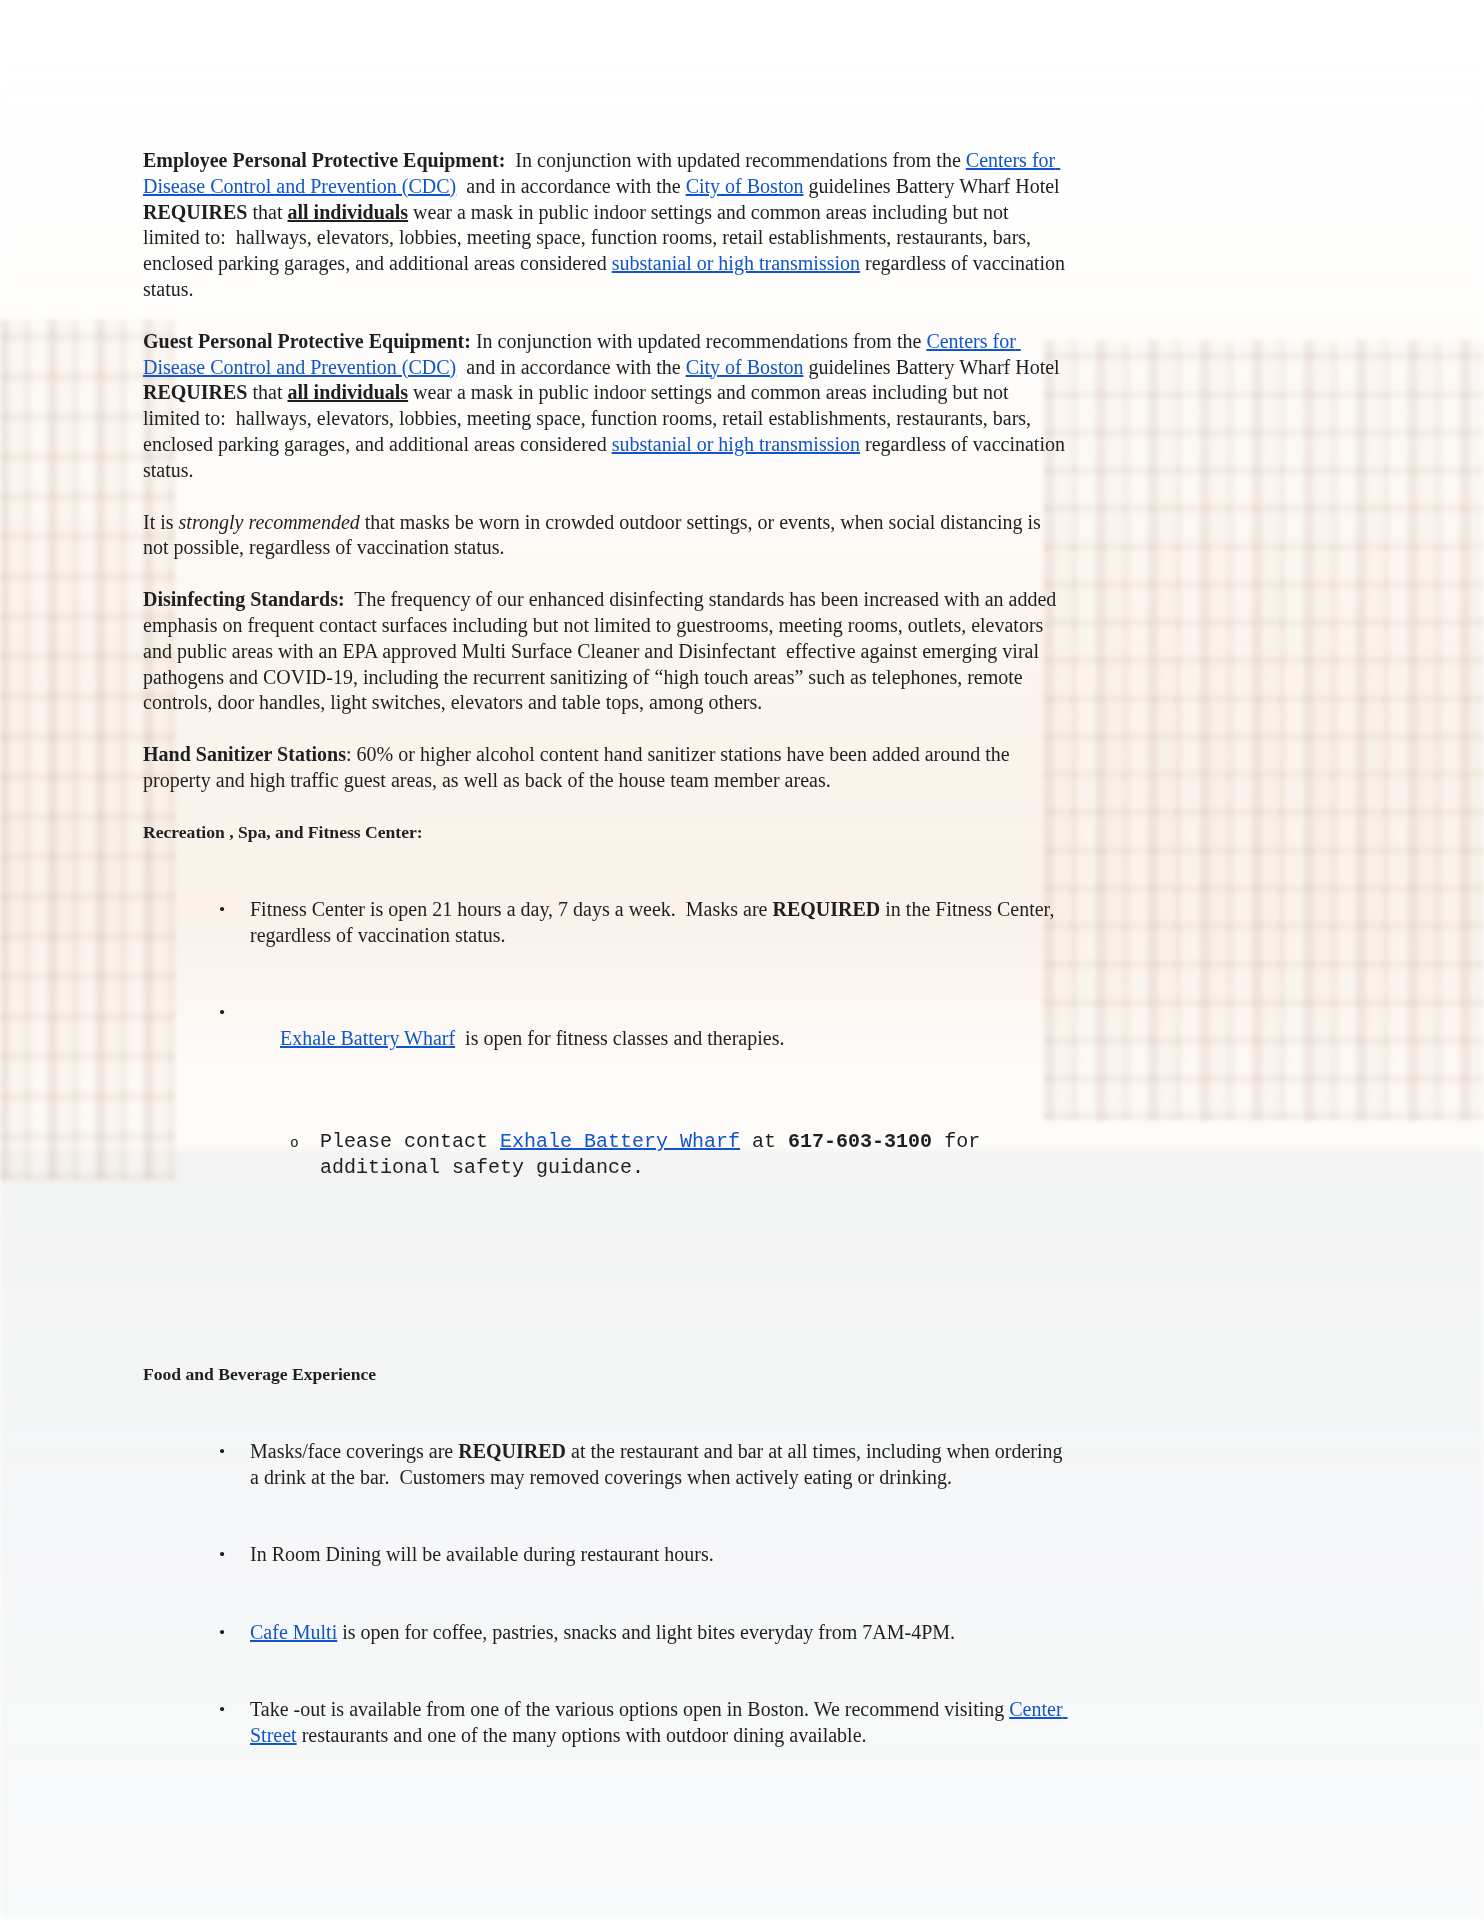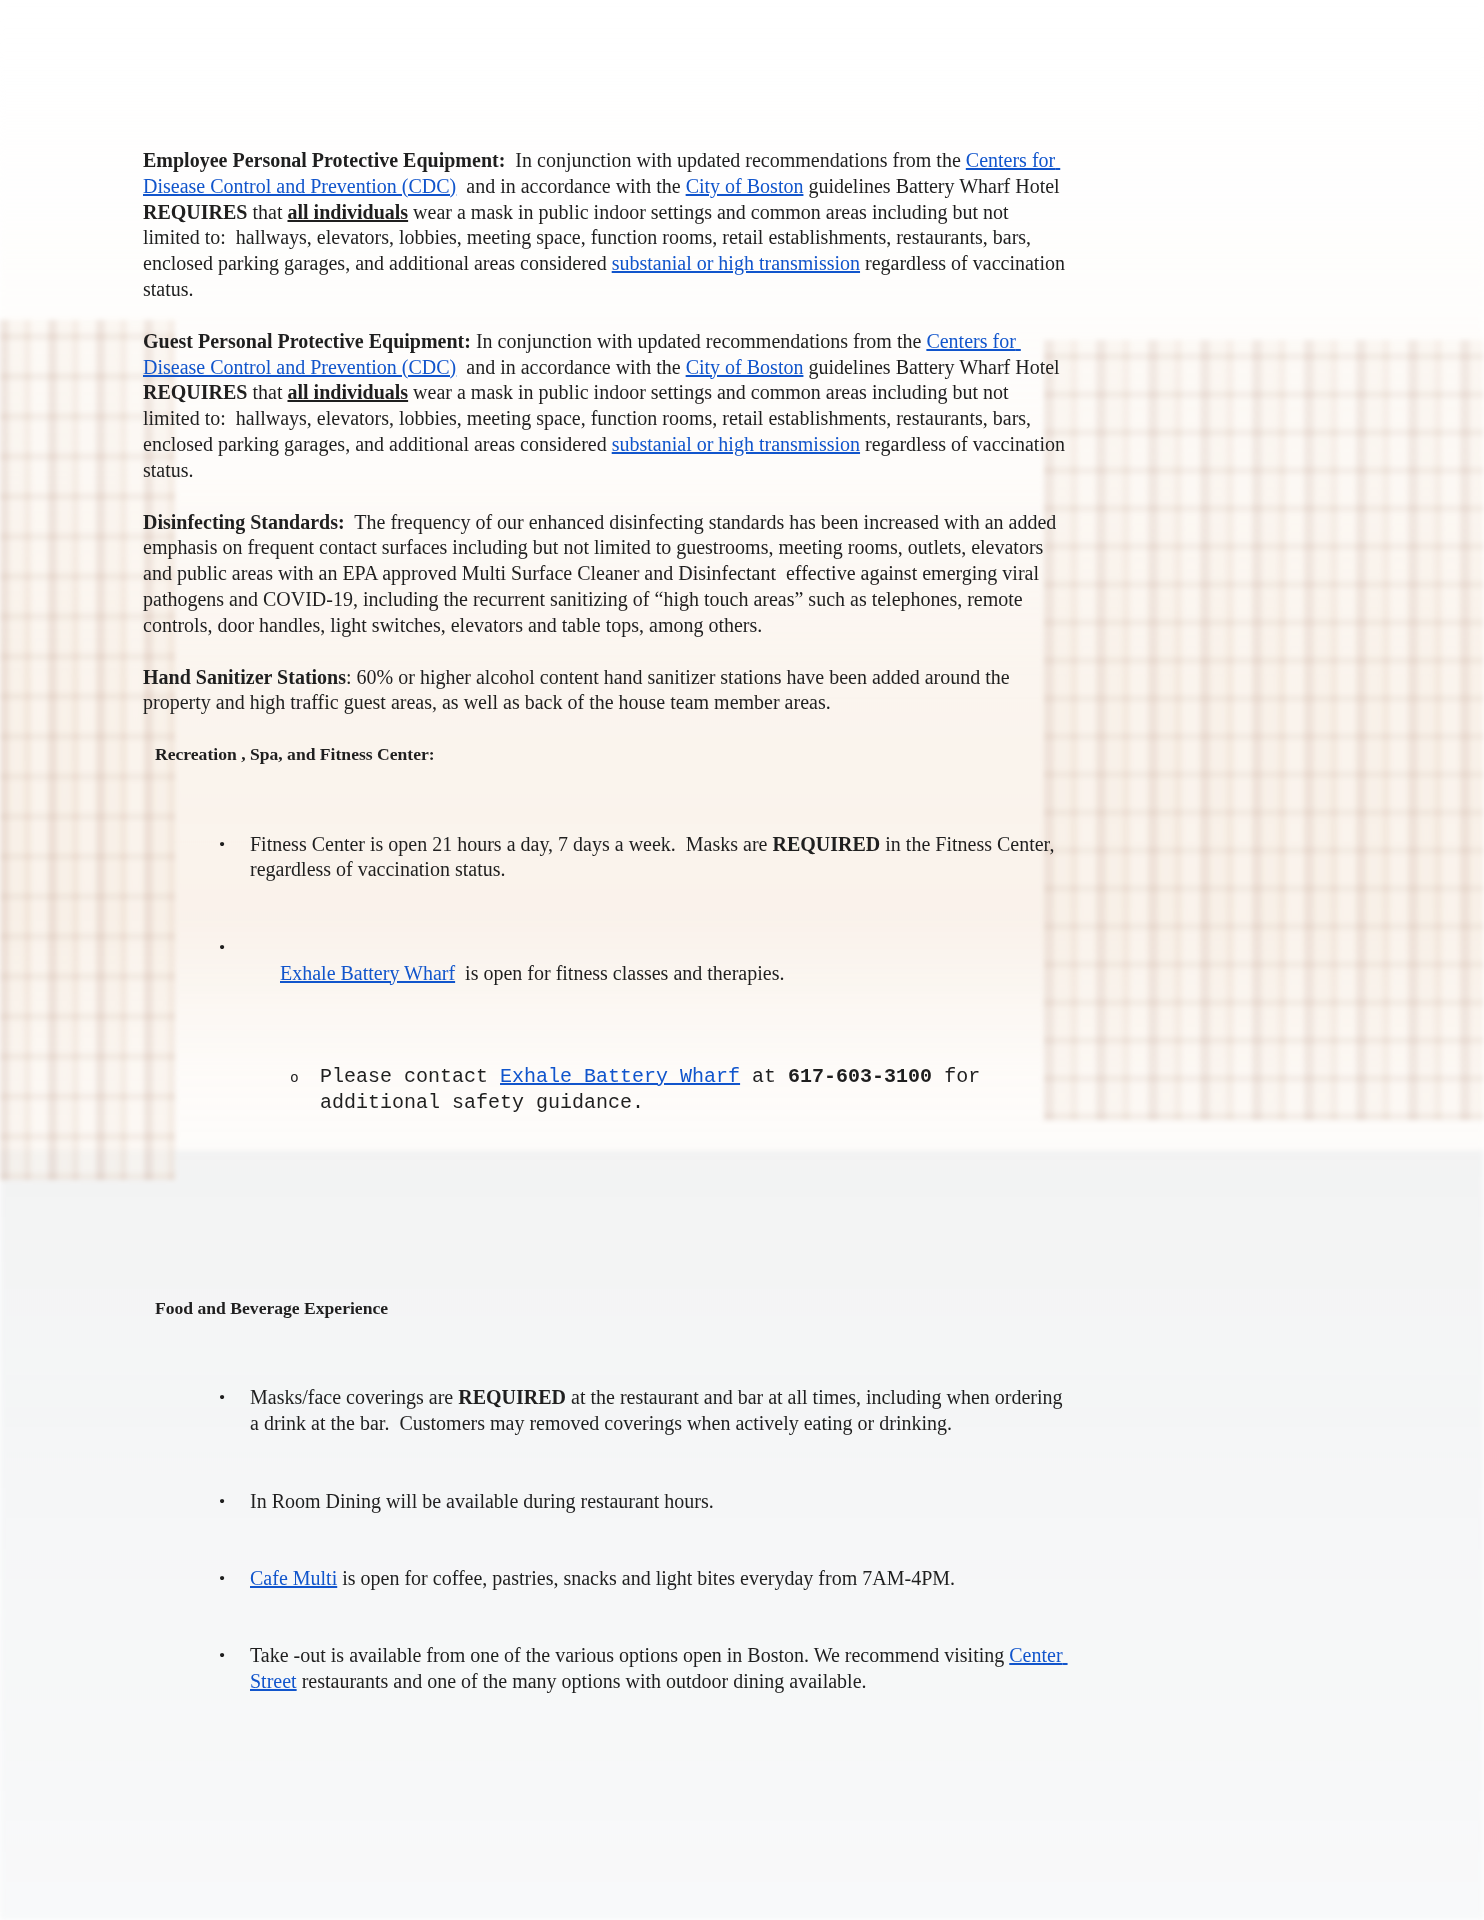--- a/index.html
+++ b/index.html
@@ -55,21 +55,21 @@
     padding:148px 0 0 143px;
     width:1066px;
   }
   .para, .heading, ul.l1 {
     width:922px;
     font-size:20px;
     line-height:25.8px;
     white-space:pre-wrap;
   }
   .para { margin:0 0 26px 0; }
-  .heading { font-weight:700; margin:12px; font-size:17.6px; }
+  .heading { font-weight:700; margin:0; font-size:17.6px; }
 
   a { color:#1155cc; text-decoration:underline; cursor:pointer; }
   .seg-bold { font-weight:700; }
   .seg-italic { font-style:italic; }
   .seg-bold-underline { font-weight:700; text-decoration:underline; }
 
   ul.l1 { list-style:none; margin:0 0 26px 0; }
   ul.l1 > li { position:relative; padding-left:107px; }
   ul.l1 > li::before {
     content:"\2022";
@@ -96,20 +96,21 @@
   <div class="photo"></div>
   <div class="veil"></div>
 </div>
 
 <main class="doc">
 
   <p class="para"><span class="seg-bold">Employee Personal Protective Equipment:</span><span class="seg-normal">  In conjunction with updated recommendations from the </span><a href="#" class="seg-link">Centers for Disease Control and Prevention (CDC)</a><span class="seg-normal">  and in accordance with the </span><a href="#" class="seg-link">City of Boston</a><span class="seg-normal"> guidelines Battery Wharf Hotel </span><span class="seg-bold">REQUIRES</span><span class="seg-normal"> that </span><span class="seg-bold-underline">all individuals</span><span class="seg-normal"> wear a mask in public indoor settings and common areas including but not limited to:  hallways, elevators, lobbies, meeting space, function rooms, retail establishments, restaurants, bars, enclosed parking garages, and additional areas considered </span><a href="#" class="seg-link">substanial or high transmission</a><span class="seg-normal"> regardless of vaccination status.</span></p>
 
   <p class="para"><span class="seg-bold">Guest Personal Protective Equipment:</span><span class="seg-normal"> In conjunction with updated recommendations from the </span><a href="#" class="seg-link">Centers for Disease Control and Prevention (CDC)</a><span class="seg-normal">  and in accordance with the </span><a href="#" class="seg-link">City of Boston</a><span class="seg-normal"> guidelines Battery Wharf Hotel </span><span class="seg-bold">REQUIRES</span><span class="seg-normal"> that </span><span class="seg-bold-underline">all individuals</span><span class="seg-normal"> wear a mask in public indoor settings and common areas including but not limited to:  hallways, elevators, lobbies, meeting space, function rooms, retail establishments, restaurants, bars, enclosed parking garages, and additional areas considered </span><a href="#" class="seg-link">substanial or high transmission</a><span class="seg-normal"> regardless of vaccination status.</span></p>
 
+  <p class="para"><span class="seg-normal">It is </span><span class="seg-italic">strongly recommended</span><span class="seg-normal"> that masks be worn in crowded outdoor settings, or events, when social distancing is not possible, regardless of vaccination status.</span></p>
 
   <p class="para"><span class="seg-bold">Disinfecting Standards:</span><span class="seg-normal">  The frequency of our enhanced disinfecting standards has been increased with an added emphasis on frequent contact surfaces including but not limited to guestrooms, meeting rooms, outlets, elevators and public areas with an EPA approved Multi Surface Cleaner and Disinfectant  effective against emerging viral pathogens and COVID-19, including the recurrent sanitizing of “high touch areas” such as telephones, remote controls, door handles, light switches, elevators and table tops, among others.</span></p>
 
   <p class="para"><span class="seg-bold">Hand Sanitizer Stations</span><span class="seg-normal">: 60% or higher alcohol content hand sanitizer stations have been added around the property and high traffic guest areas, as well as back of the house team member areas.</span></p>
 
   <h3 class="heading">Recreation , Spa, and Fitness Center:</h3>
   <ul class="l1">
     <li><span class="seg-normal">Fitness Center is open 21 hours a day, 7 days a week.  Masks are </span><span class="seg-bold">REQUIRED</span><span class="seg-normal"> in the Fitness Center, regardless of vaccination status.</span></li>
     <li>
       <span><a href="#" class="seg-link">Exhale Battery Wharf</a><span class="seg-normal">  is open for fitness classes and therapies.</span></span>

